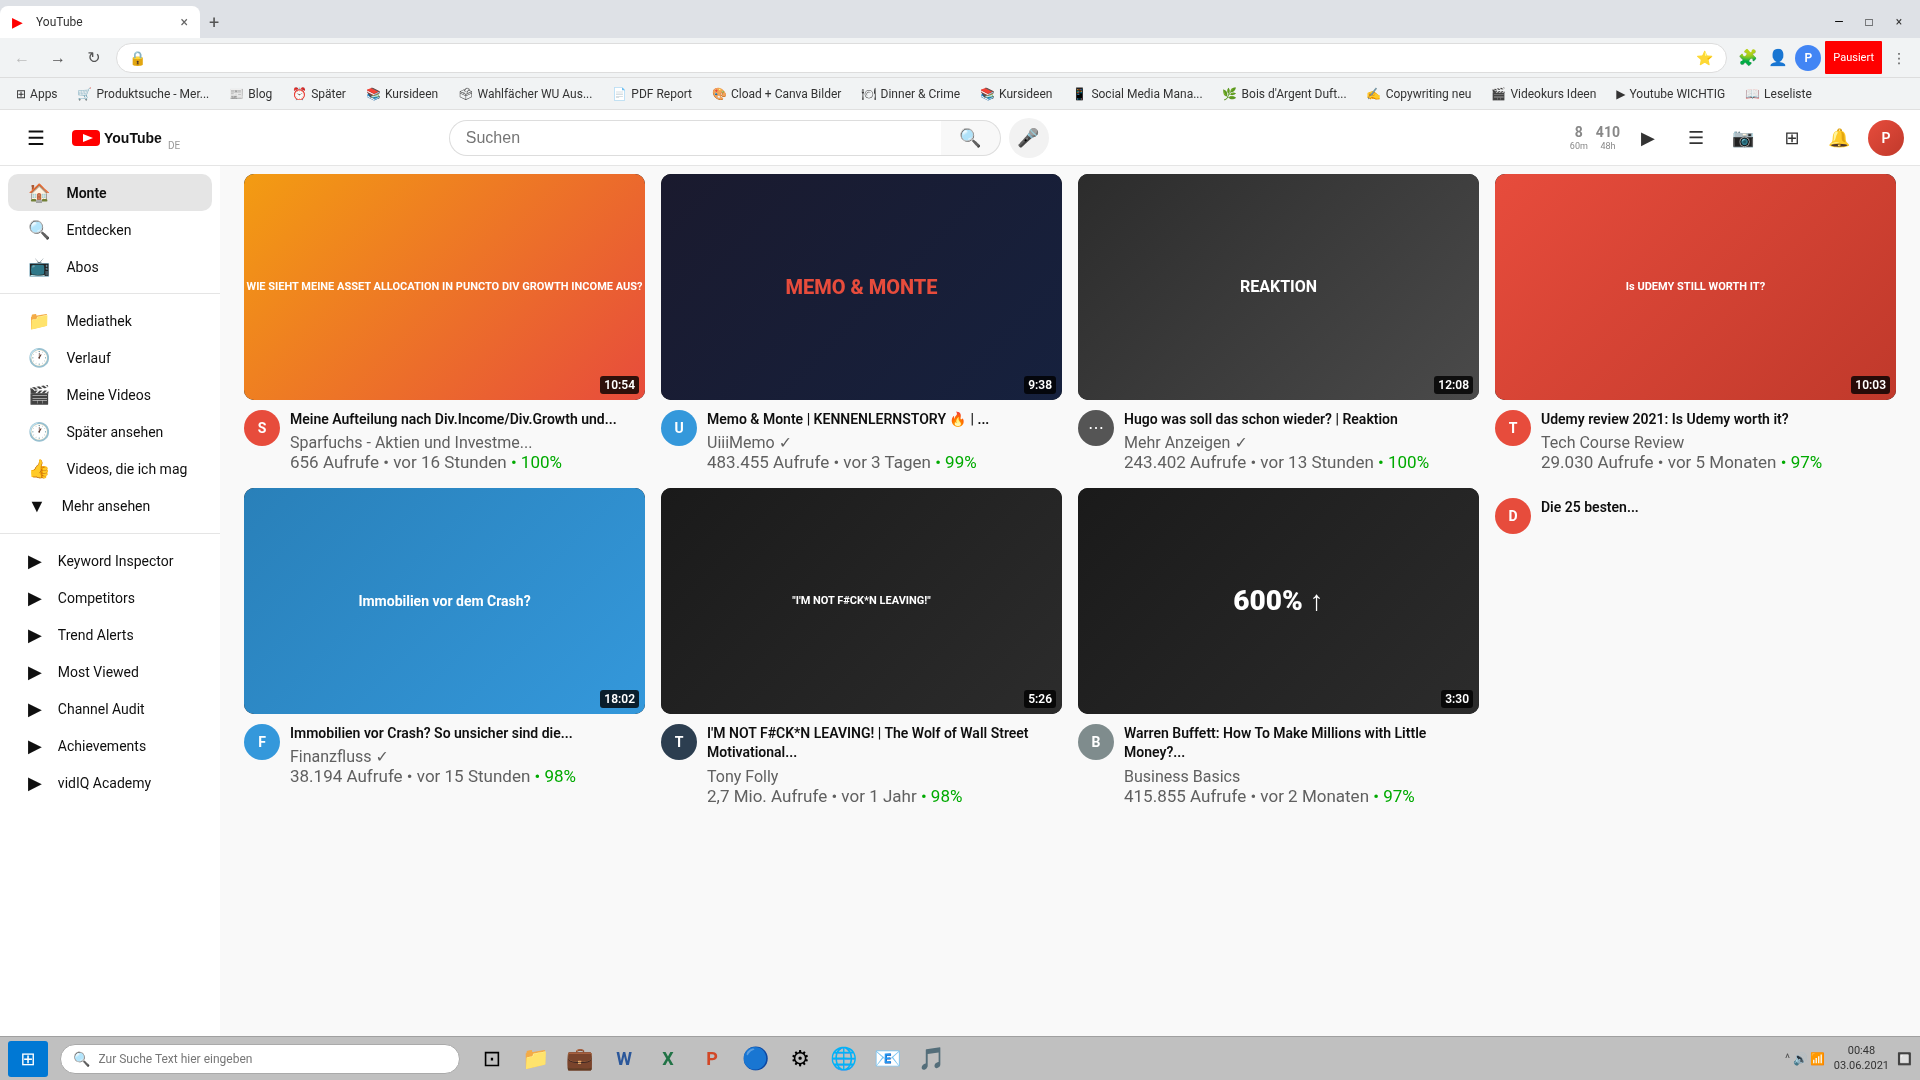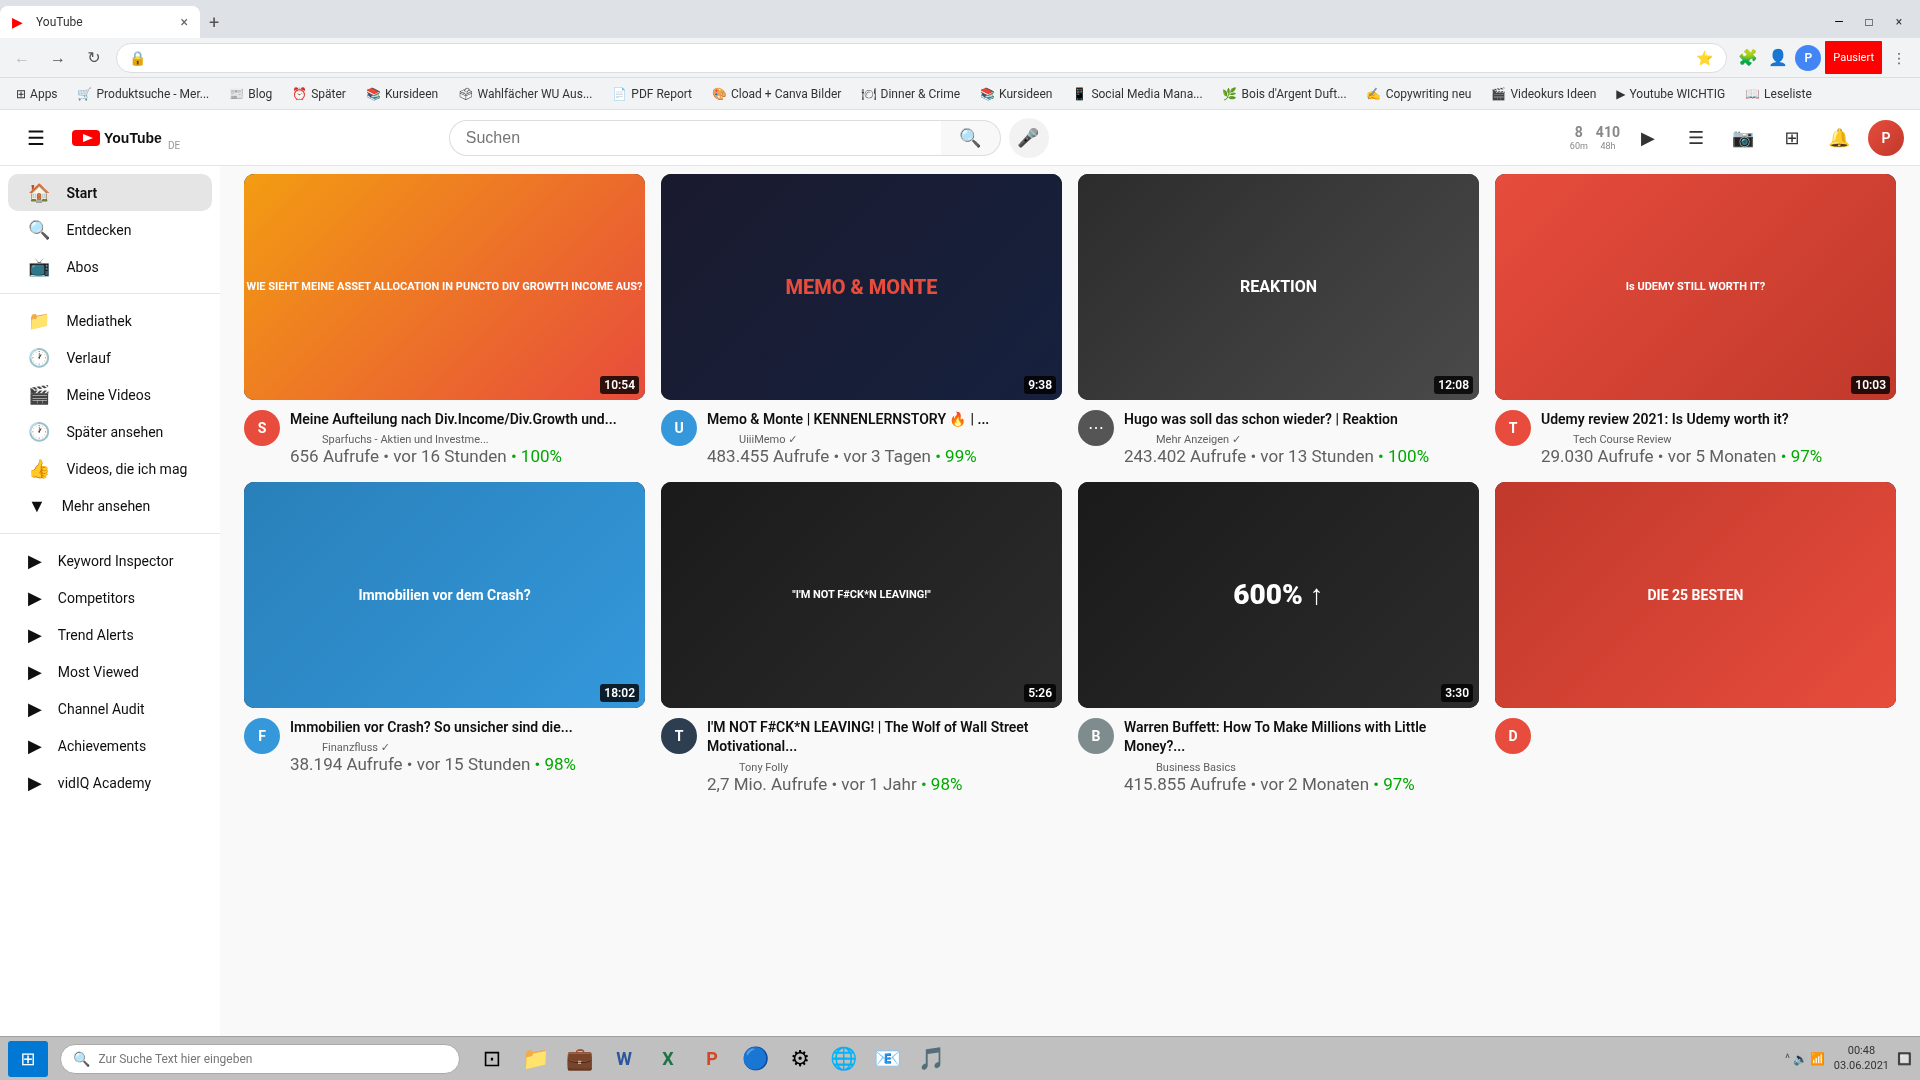--- a/index.html
+++ b/index.html
@@ -45,21 +45,21 @@
     
     .video-grid { display: grid; grid-template-columns: repeat(4, 1fr); gap: 16px; padding: 8px 24px 16px; }
     .video-card { cursor: pointer; }
     .video-thumb { position: relative; width: 100%; padding-bottom: 56.25%; background: #000; border-radius: 10px; overflow: hidden; }
     .video-thumb-placeholder { position: absolute; top: 0; left: 0; width: 100%; height: 100%; display: flex; align-items: center; justify-content: center; color: #fff; font-size: 12px; text-align: left; }
     .video-duration { position: absolute; bottom: 6px; right: 6px; background: rgba(0,0,0,0.8); color: #fff; font-size: 12px; font-weight: 600; padding: 2px 4px; border-radius: 3px; }
     .video-info { display: flex; gap: 10px; margin-top: 10px; }
     .channel-avatar { width: 36px; height: 36px; border-radius: 50%; flex-shrink: 0; background: #ccc; overflow: hidden; display: flex; align-items: center; justify-content: center; }
     .video-meta { flex: 1; }
     .video-title { font-size: 14px; font-weight: 600; color: #0f0f0f; line-height: 1.4; display: -webkit-box; -webkit-line-clamp: 2; -webkit-box-orient: vertical; overflow: hidden; }
-    .video-channel { font-size: 11px; color: #606060; margin-top: 4px; margin-left: 32px; }
+    .video-channel { font-size: 16px; color: #606060; margin-top: 4px; }
     .video-stats { font-size: 17px; color: #606060; }
     .like-pct { color: #00aa00; }
 
     
     .taskbar { position: fixed; bottom: 0; left: 0; right: 0; height: 44px; background: #c0c0c0; display: flex; align-items: center; padding: 0 8px; gap: 4px; z-index: 9999; border-top: 1px solid #a0a0a0; }
     .taskbar-start { display: flex; align-items: center; justify-content: center; width: 40px; height: 36px; cursor: pointer; background: #0078d4; border-radius: 3px; color: #fff; font-size: 18px; }
     .taskbar-item { display: flex; align-items: center; justify-content: center; width: 40px; height: 36px; cursor: pointer; border-radius: 3px; }
     .taskbar-app-icon { font-size: 22px; }
     .taskbar-right { margin-left: auto; display: flex; align-items: center; gap: 8px; font-size: 11px; color: #333; }
     .taskbar-time { display: flex; flex-direction: column; align-items: center; font-size: 11px; line-height: 1.3; }
@@ -214,21 +214,21 @@
       <div class="header-icon-btn">🔔</div>
       <div class="header-avatar">P</div>
     </div>
   </div>
 
   <div class="yt-body">
 
     <div class="yt-sidebar">
       <div class="sidebar-item active">
         <span class="icon">🏠</span>
-        <span>Start</span>
+        <span>Monte</span>
       </div>
       <div class="sidebar-item">
         <span class="icon">🔍</span>
         <span>Entdecken</span>
       </div>
       <div class="sidebar-item">
         <span class="icon">📺</span>
         <span>Abos</span>
       </div>
       <div class="sidebar-divider"></div>
@@ -396,26 +396,29 @@
       <div class="video-meta">
         <div class="video-title">Warren Buffett: How To Make Millions with Little Money?...</div>
         <div class="video-channel">Business Basics</div>
         <div class="video-stats">
           415.855 Aufrufe • vor 2 Monaten <span class="like-pct">• 97%</span>
         </div>
       </div>
     </div>
   </div>
           <div class="video-card">
-    <div class="video-thumb">
-      <div class="video-thumb-placeholder" style="background: linear-gradient(135deg, #c0392b, #e74c3c); display:flex; align-items:center; justify-content:center; color:#fff; font-size:14px; font-weight:700; text-align:center; padding:8px;">DIE 25 BESTEN</div>
-
-    </div>
     <div class="video-info">
       <div class="channel-avatar" style="background:#e74c3c;color:#fff;font-size:14px;font-weight:700;">D</div>
+      <div class="video-meta">
+        <div class="video-title">Die 25 besten...</div>
+        <div class="video-channel"></div>
+        <div class="video-stats">
+            
+        </div>
+      </div>
     </div>
   </div>
         </div>
     </div>
   </div>
 </div>
 
 <div class="taskbar">
   <div class="taskbar-start">⊞</div>
   <div class="taskbar-search">

